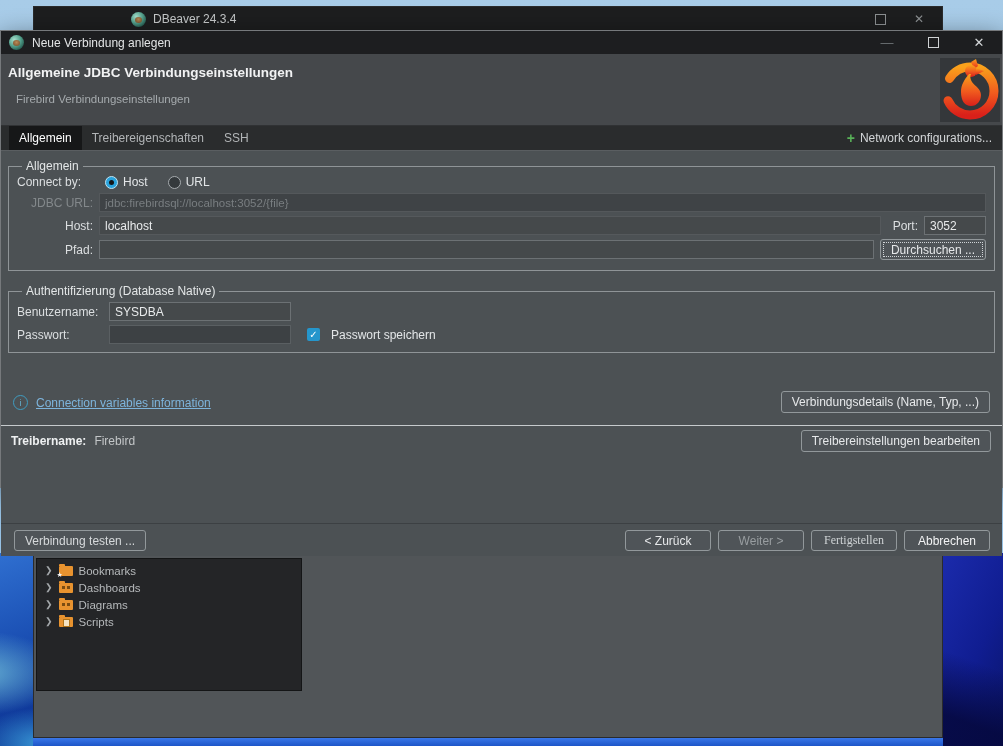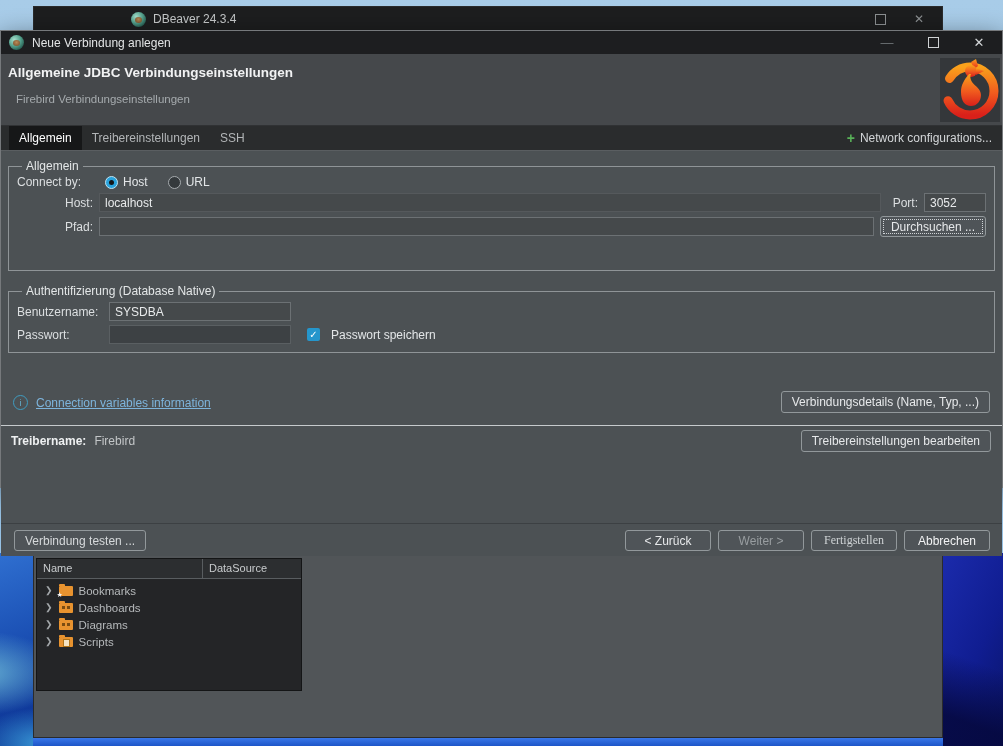--- a/index.html
+++ b/index.html
@@ -190,24 +190,20 @@
   <div class="bg-titlebar">
     <span class="beaver-icon"></span>
     <span class="bg-title">DBeaver 24.3.4</span>
     <div class="bg-controls">
       <span class="glyph-max"></span>
       <span class="glyph-close">✕</span>
     </div>
   </div>
 
   <div class="tree-panel">
-    <div class="tree-header">
-      <div class="cell c1">Name</div>
-      <div class="cell c2">DataSource</div>
-    </div>
     <div class="tree-items">
       <div class="tree-row">
         <span class="chev">❯</span>
         <span class="folder star"></span>
         <span class="tree-label">Bookmarks</span>
       </div>
       <div class="tree-row">
         <span class="chev">❯</span>
         <span class="folder grid"></span>
         <span class="tree-label">Dashboards</span>
@@ -268,40 +264,44 @@
       <circle cx="30" cy="33" r="24" fill="none" stroke="url(#fb)" stroke-width="9" stroke-dasharray="128 23" stroke-dashoffset="-88" stroke-linecap="round"></circle>
       <path fill="url(#fb)" d="M31 4 l5 -3 2 7 -4 3 Z"></path>
       <circle cx="31" cy="13" r="6" fill="url(#fb)"></circle>
       <path fill="url(#fb)" d="M36 10 l8 3 -8 4 Z"></path>
       <path fill="url(#fb)" d="M29 16 C24 22 21 27 21 34 C21 43 25 48 31 48 C37 48 41 43 41 37 C41 31 35 28 32 24 C30 21 30 18 31 16 Z"></path>
     </svg>
   </div>
 
   <div class="dlg-tabs">
     <div class="tab active">Allgemein</div>
-    <div class="tab">Treibereinstellungen</div>
+    <div class="tab">Treibereigenschaften</div>
     <div class="tab">SSH</div>
     <div class="network-config">
       <span class="plus-icon">+</span>
       <span class="network-label">Network configurations...</span>
     </div>
   </div>
 
   <div class="dlg-body">
 
     <fieldset class="group g1">
       <legend>Allgemein</legend>
       <div class="frow" style="margin-top:0;">
         <span class="flabel" style="text-align:left;width:82px;">Connect by:</span>
         <span class="radio sel"></span>
         <span class="radio-label">Host</span>
         <span class="radio"></span>
         <span class="radio-label">URL</span>
       </div>
       <div class="frow">
+        <span class="flabel dim">JDBC URL:</span>
+        <input class="tfield jdbc" disabled="" value="jdbc:firebirdsql://localhost:3052/{file}" style="">
+      </div>
+      <div class="frow">
         <span class="flabel">Host:</span>
         <input class="tfield flat host" value="localhost" style="">
         <span class="port-label">Port:</span>
         <input class="tfield port" value="3052" style="">
       </div>
       <div class="frow">
         <span class="flabel">Pfad:</span>
         <input class="tfield path" value="" style="">
         <button class="btn focus-dotted">Durchsuchen ...</button>
       </div>

